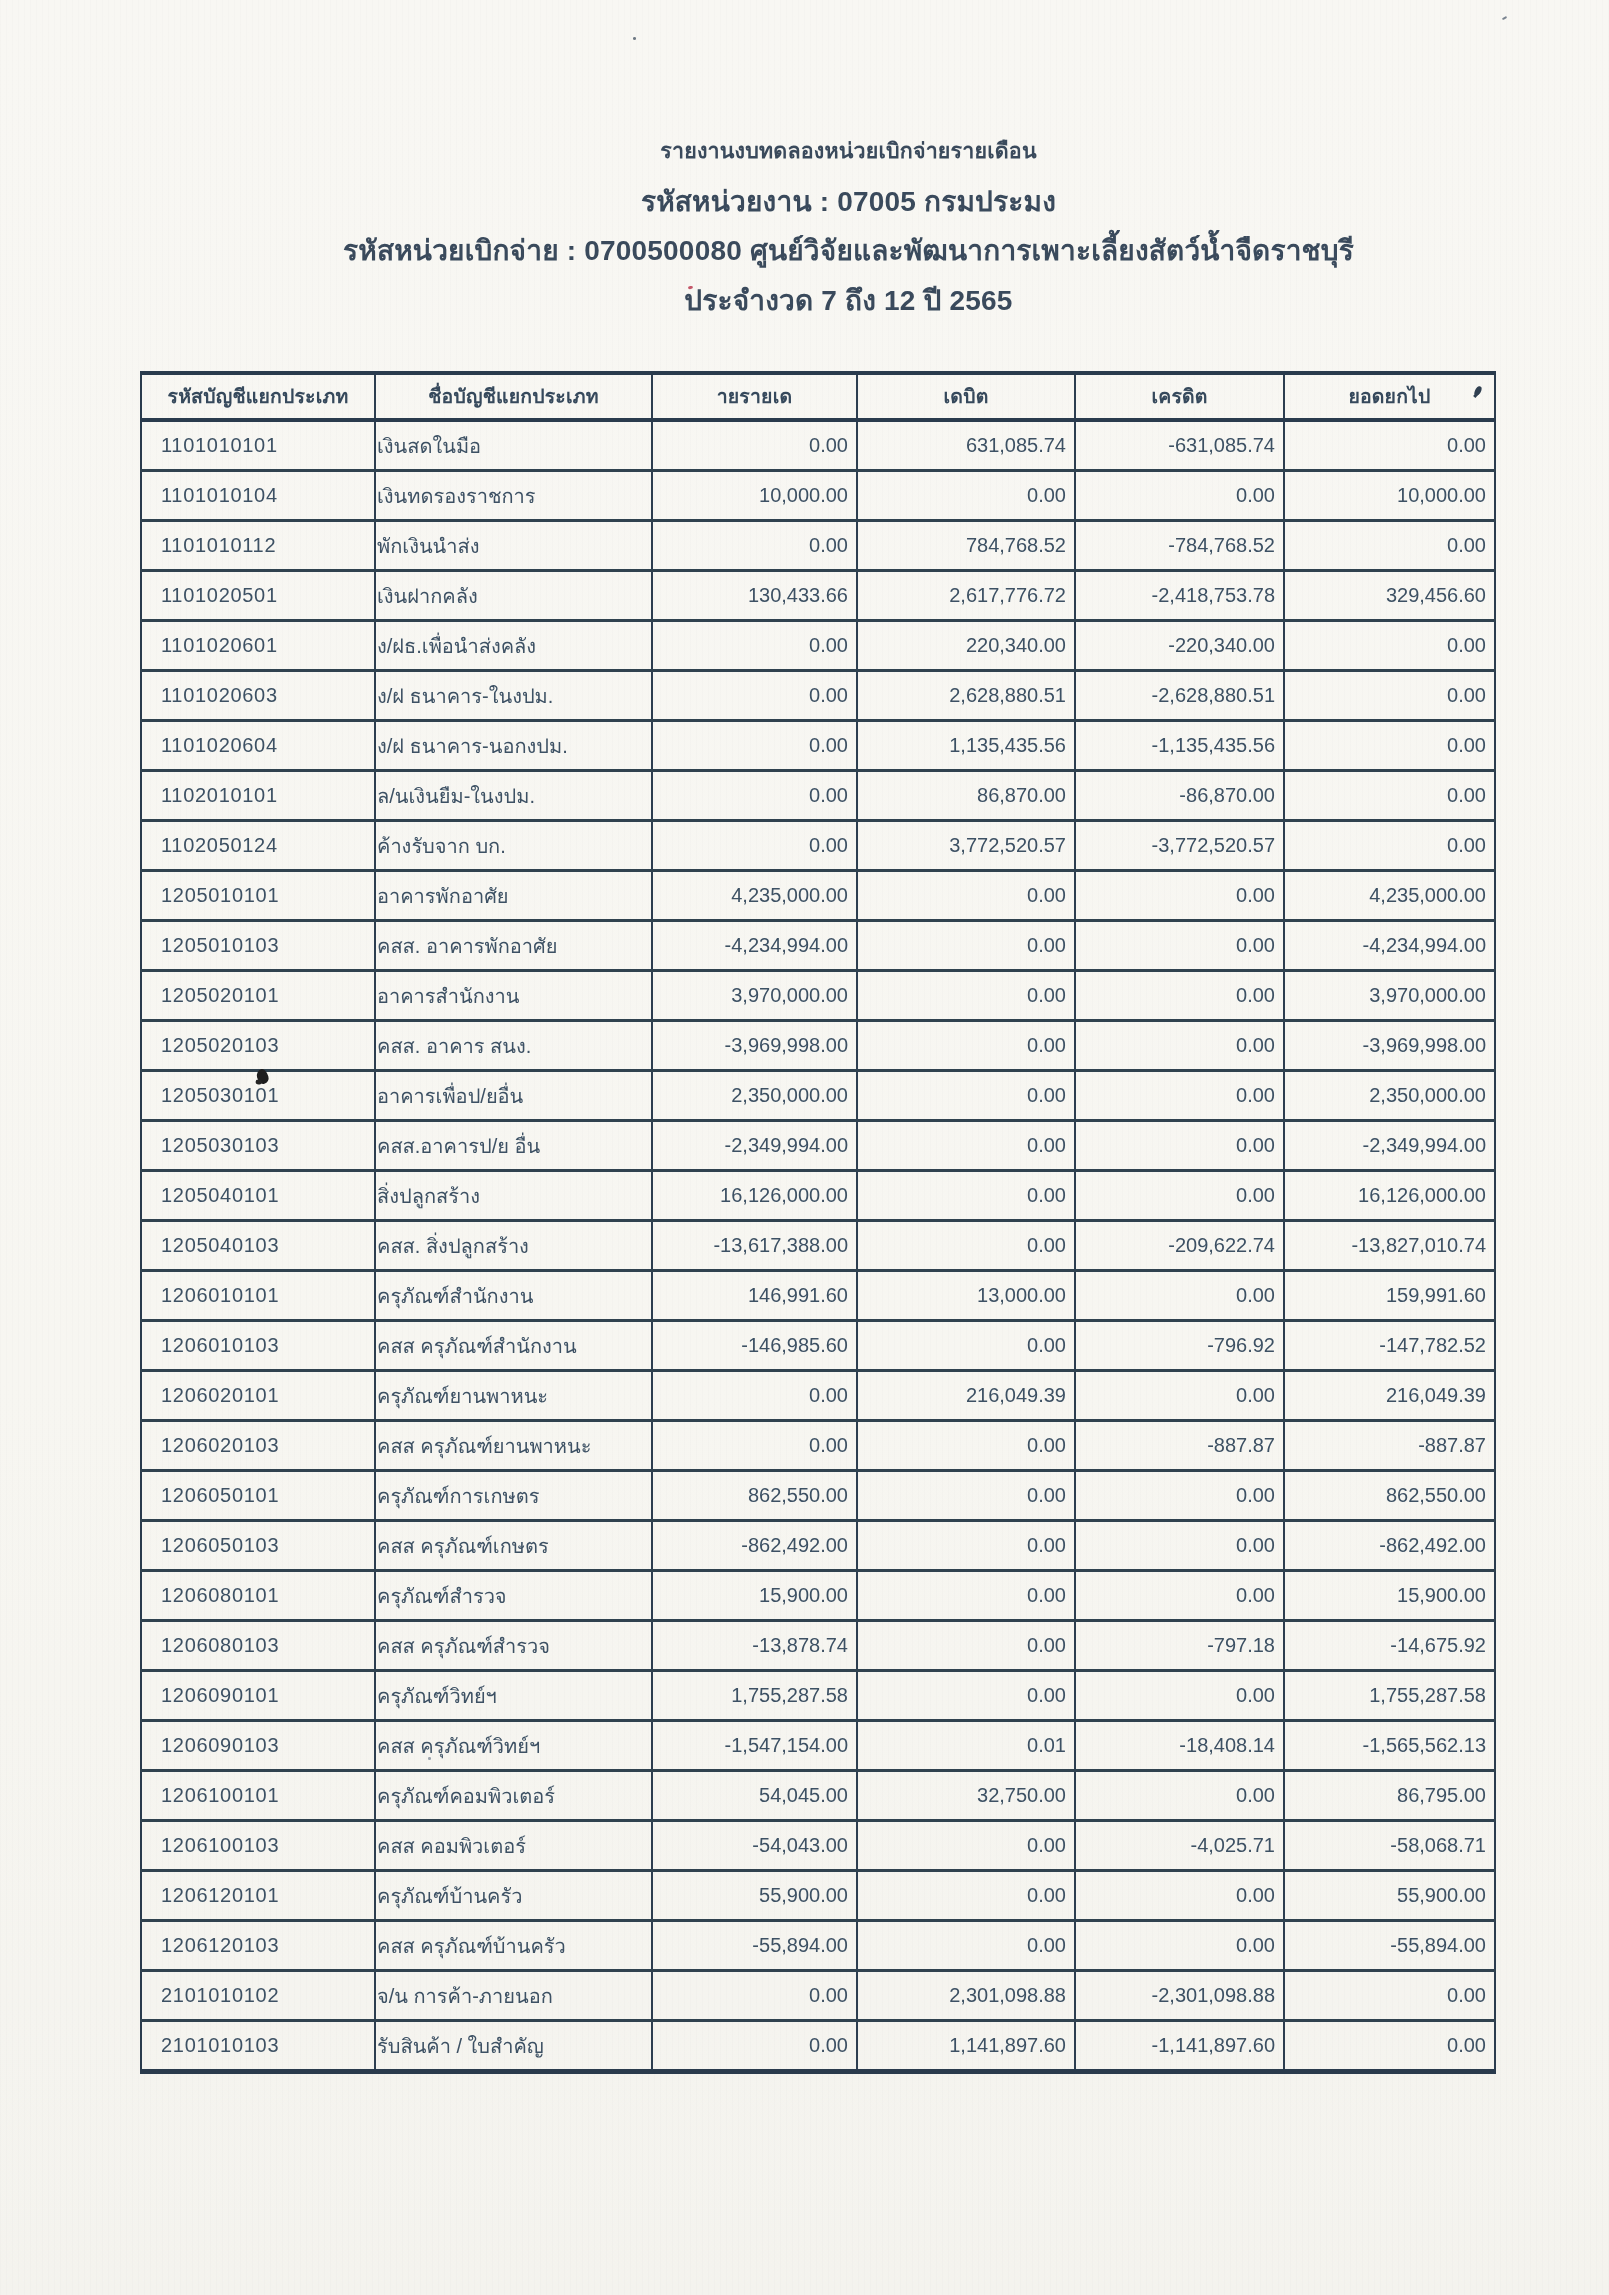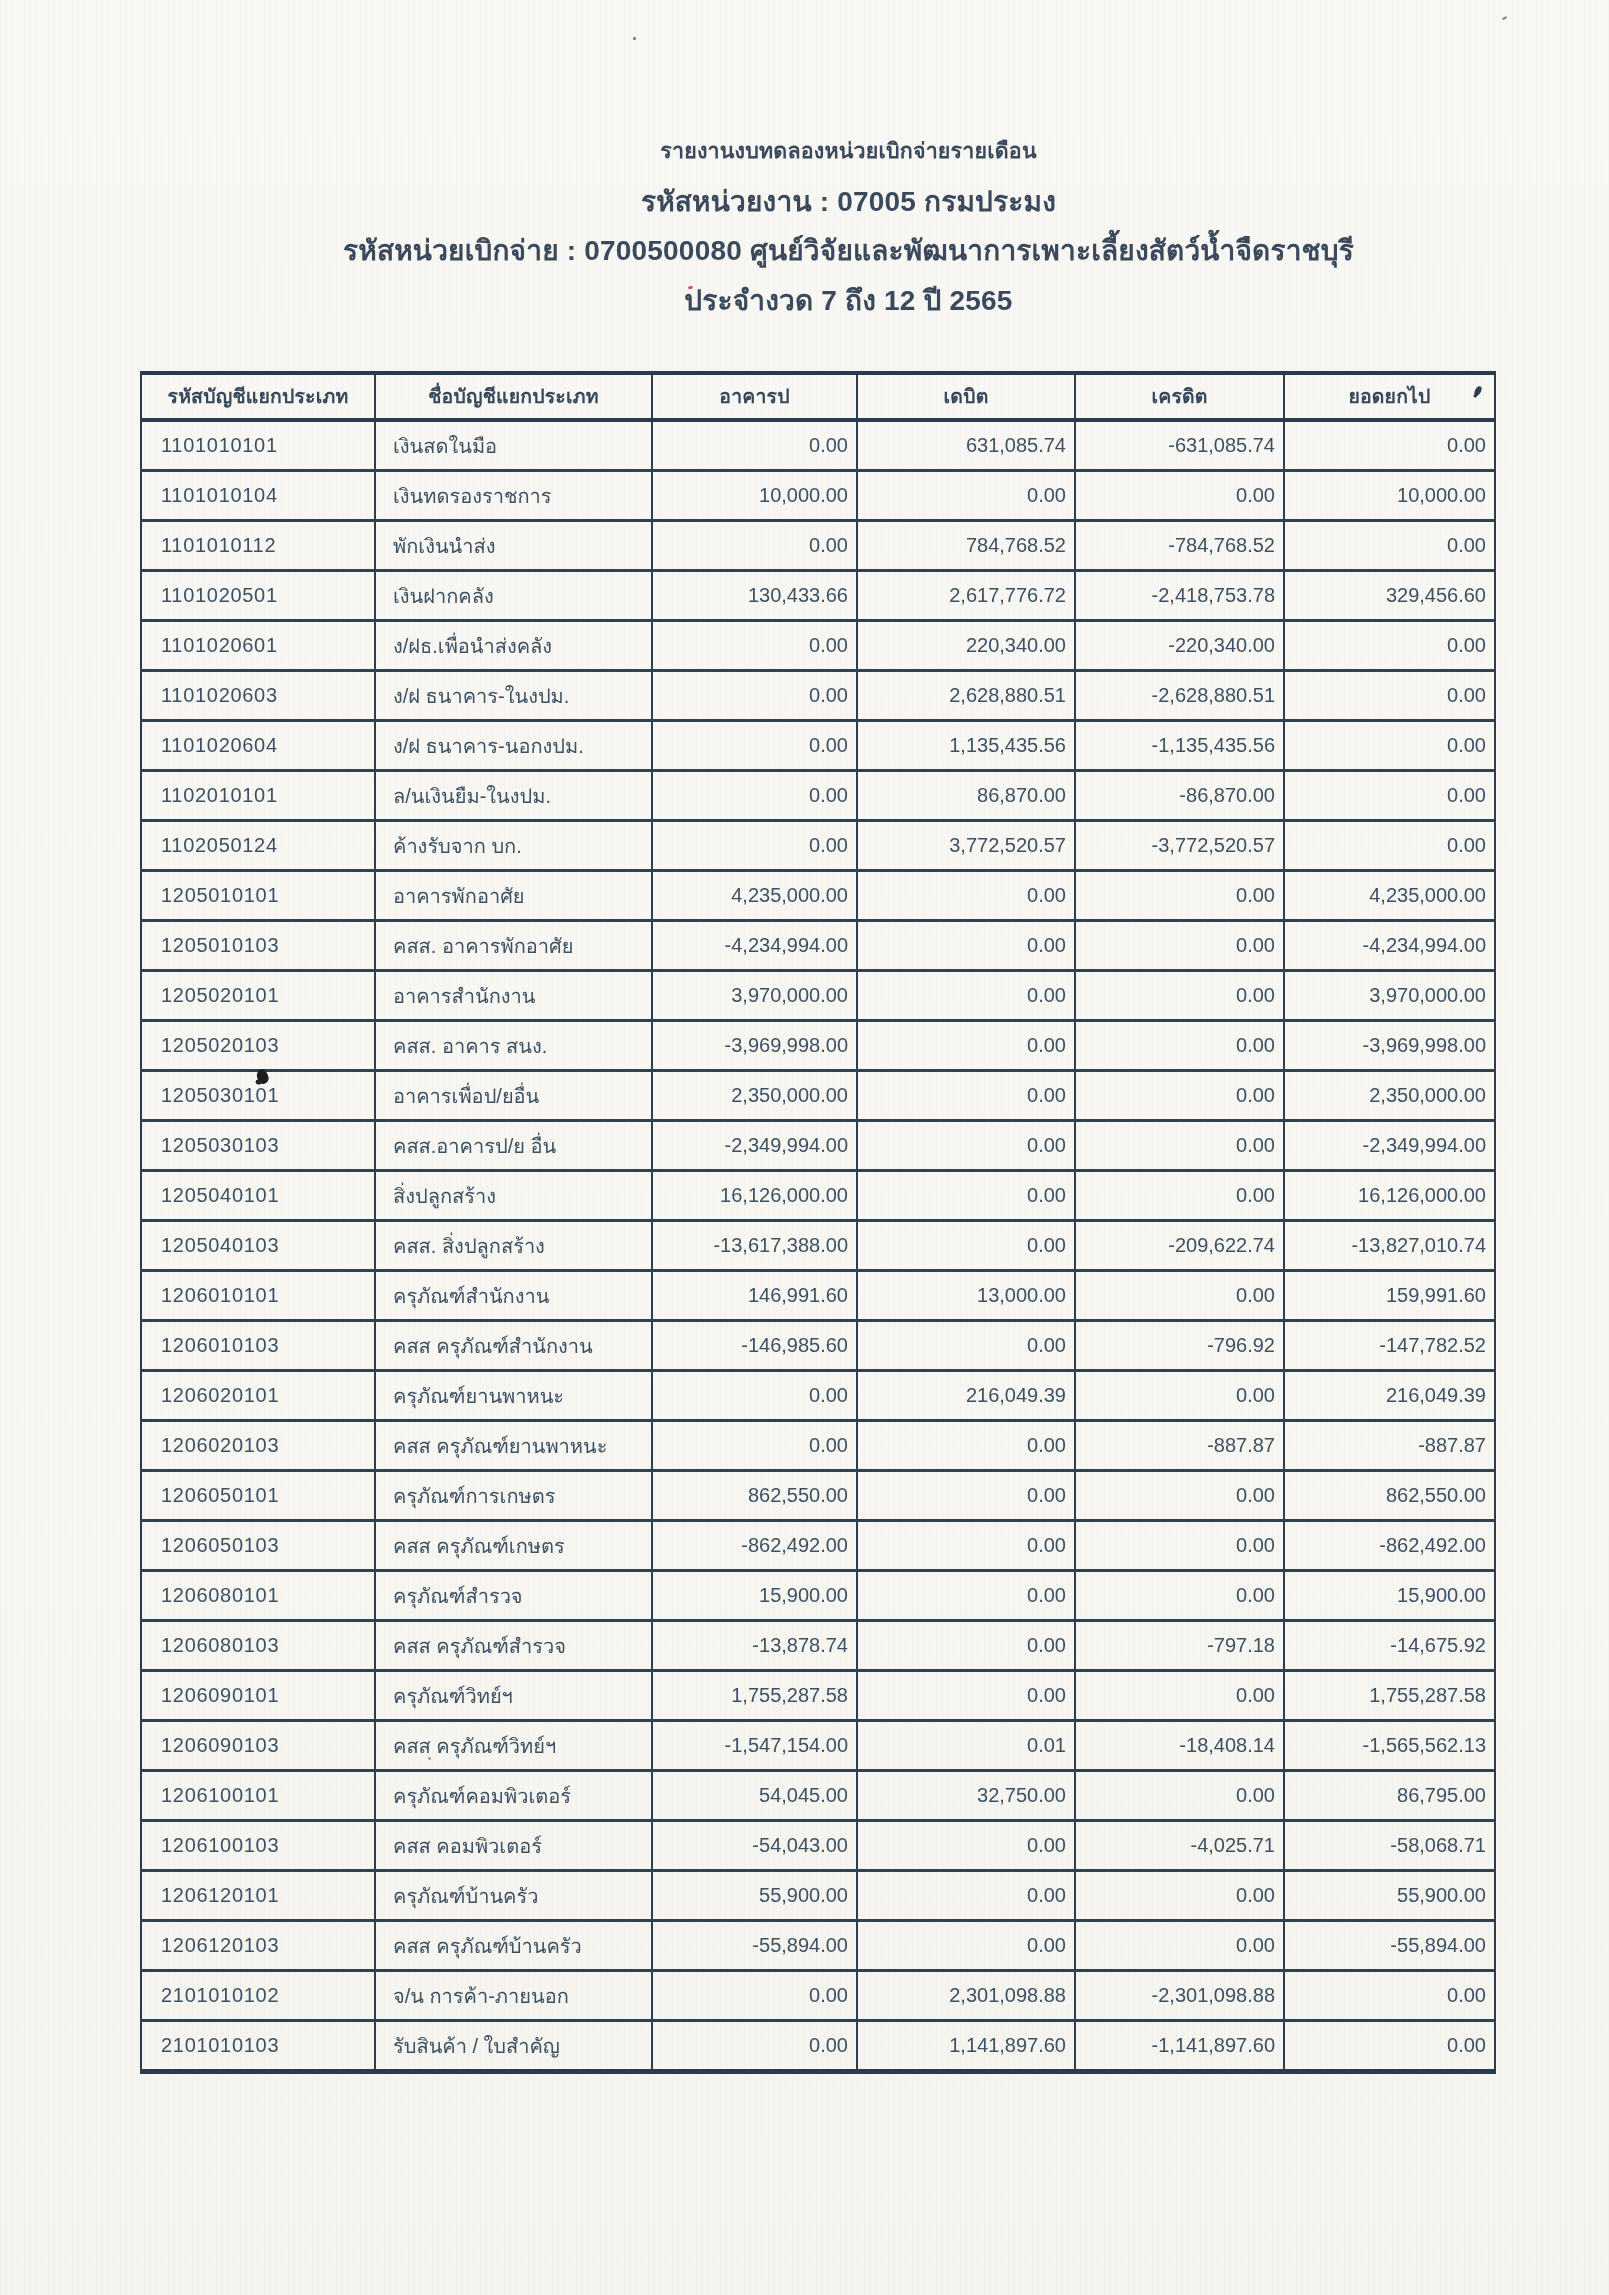--- a/index.html
+++ b/index.html
@@ -69,21 +69,21 @@
     color:#36495c;
     letter-spacing:0.2px;
   }
   td {
     height:45px;
     font-size:20px;
     vertical-align:middle;
     color:#3d5164;
   }
   td.c-code { text-align:left; padding-left:19px; letter-spacing:0.7px; }
-  td.c-name { text-align:left; padding-left:17px; }
+  td.c-name { text-align:left; padding-left:1px; }
   td.c-num  { text-align:right; padding-right:8px; }
 
   
   .ink-blob {
     position:absolute; left:257px; top:1069px;
     width:11.4px; height:14.7px;
     background:#1e1e1e;
     border-radius:62% 38% 55% 45% / 48% 60% 40% 52%;
     transform:rotate(-18deg);
   }
@@ -149,21 +149,21 @@
         <col style="width:277px">
         <col style="width:205px">
         <col style="width:218px">
         <col style="width:209px">
         <col style="width:211px">
       </colgroup>
       <thead>
         <tr id="header-row">
             <th>รหัสบัญชีแยกประเภท</th>
             <th>ชื่อบัญชีแยกประเภท</th>
-            <th>อาคารป</th>
+            <th>ายรายเด</th>
             <th>เดบิต</th>
             <th>เครดิต</th>
             <th>ยอดยกไป</th>
           </tr>
       </thead>
       <tbody id="table-body">
           <tr>
             <td class="c-code">1101010101</td>
             <td class="c-name">เงินสดในมือ</td>
             <td class="c-num">0.00</td>

